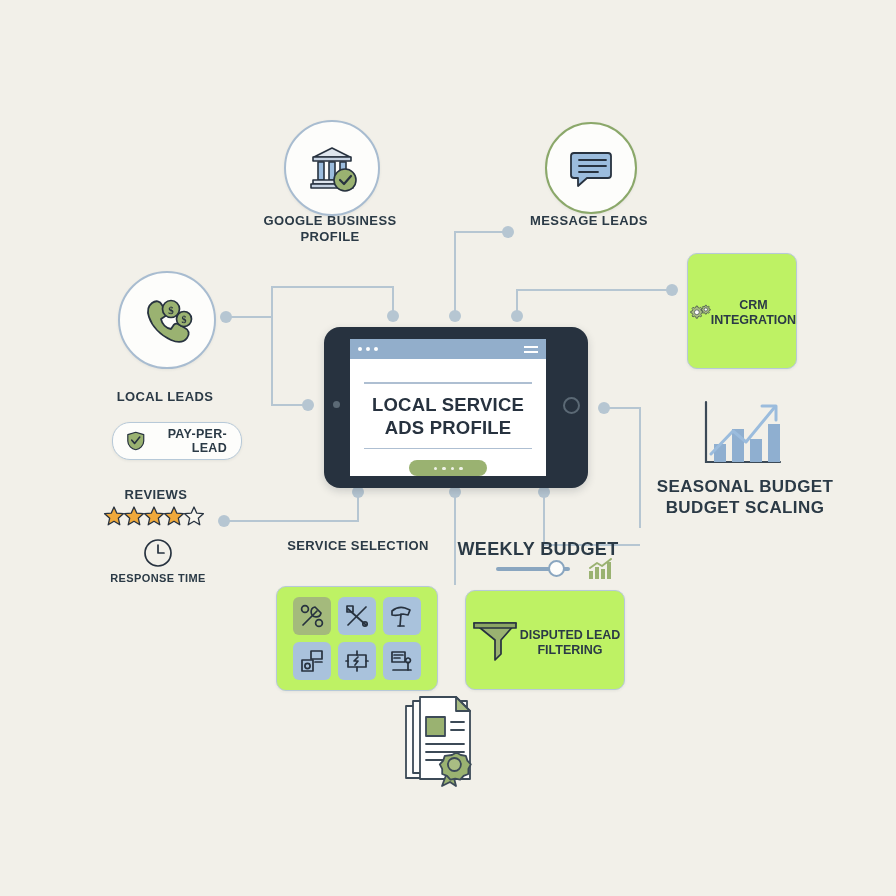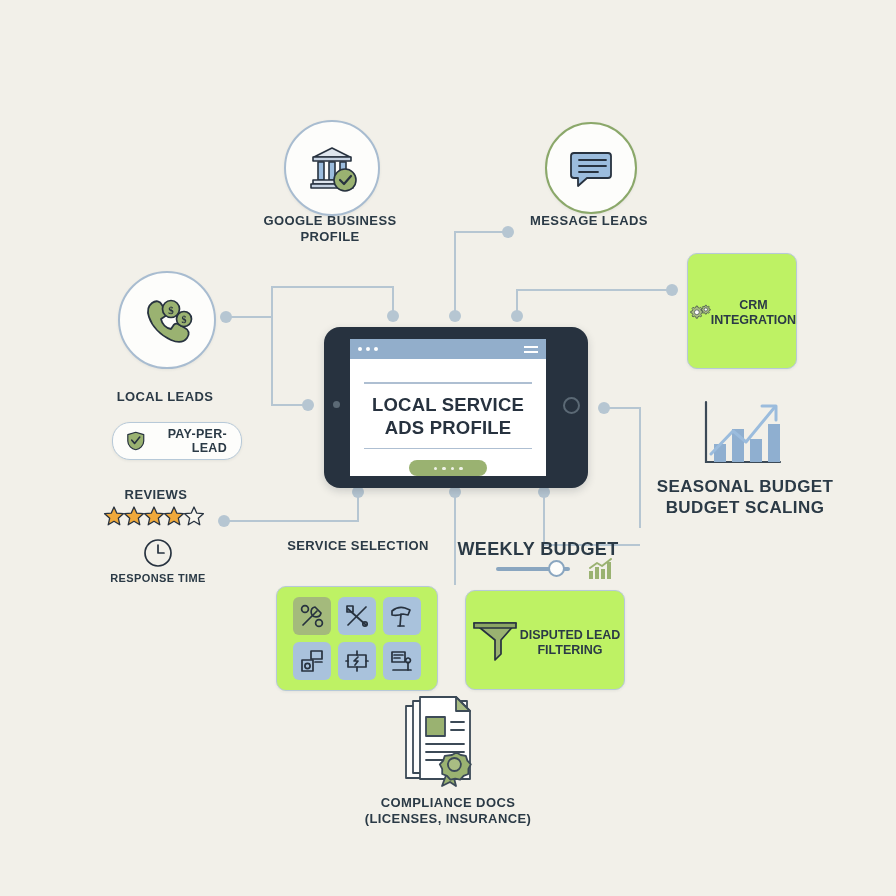--- a/index.html
+++ b/index.html
@@ -373,16 +373,14 @@
         <line x1="26" y1="58" x2="64" y2="58"></line>
         <line x1="26" y1="66" x2="52" y2="66"></line>
       </g>
       <g stroke="#3c4a57" stroke-width="1.8" stroke-linejoin="round">
         <path d="M48,76 l-6,16 l8,-4 l6,4 l-4,-16 z" fill="#9ab271"></path>
         <path d="M52,61 l4.4,-2.6 l4.4,2.6 l5,0.8 l1.6,4.8 l3.4,3.8 l-2.4,4.5 l0,5.1 l-4.8,1.8 l-3.4,3.8 l-5,-1 l-4.8,1 l-3.4,-3.8 l-4.8,-1.8 l0,-5.1 l-2.4,-4.5 l3.4,-3.8 l1.6,-4.8 z" fill="#9ab271"></path>
         <circle cx="54.4" cy="70.5" r="6.5" fill="#a9bd83"></circle>
       </g>
     </svg>
   </div>
-  <div class="lbl" style="left:328px;top:795px;width:240px;font-size:13px;">COMPLIANCE DOCS
-(LICENSES, INSURANCE)</div>
 
 </div>
 
 </body></html>

